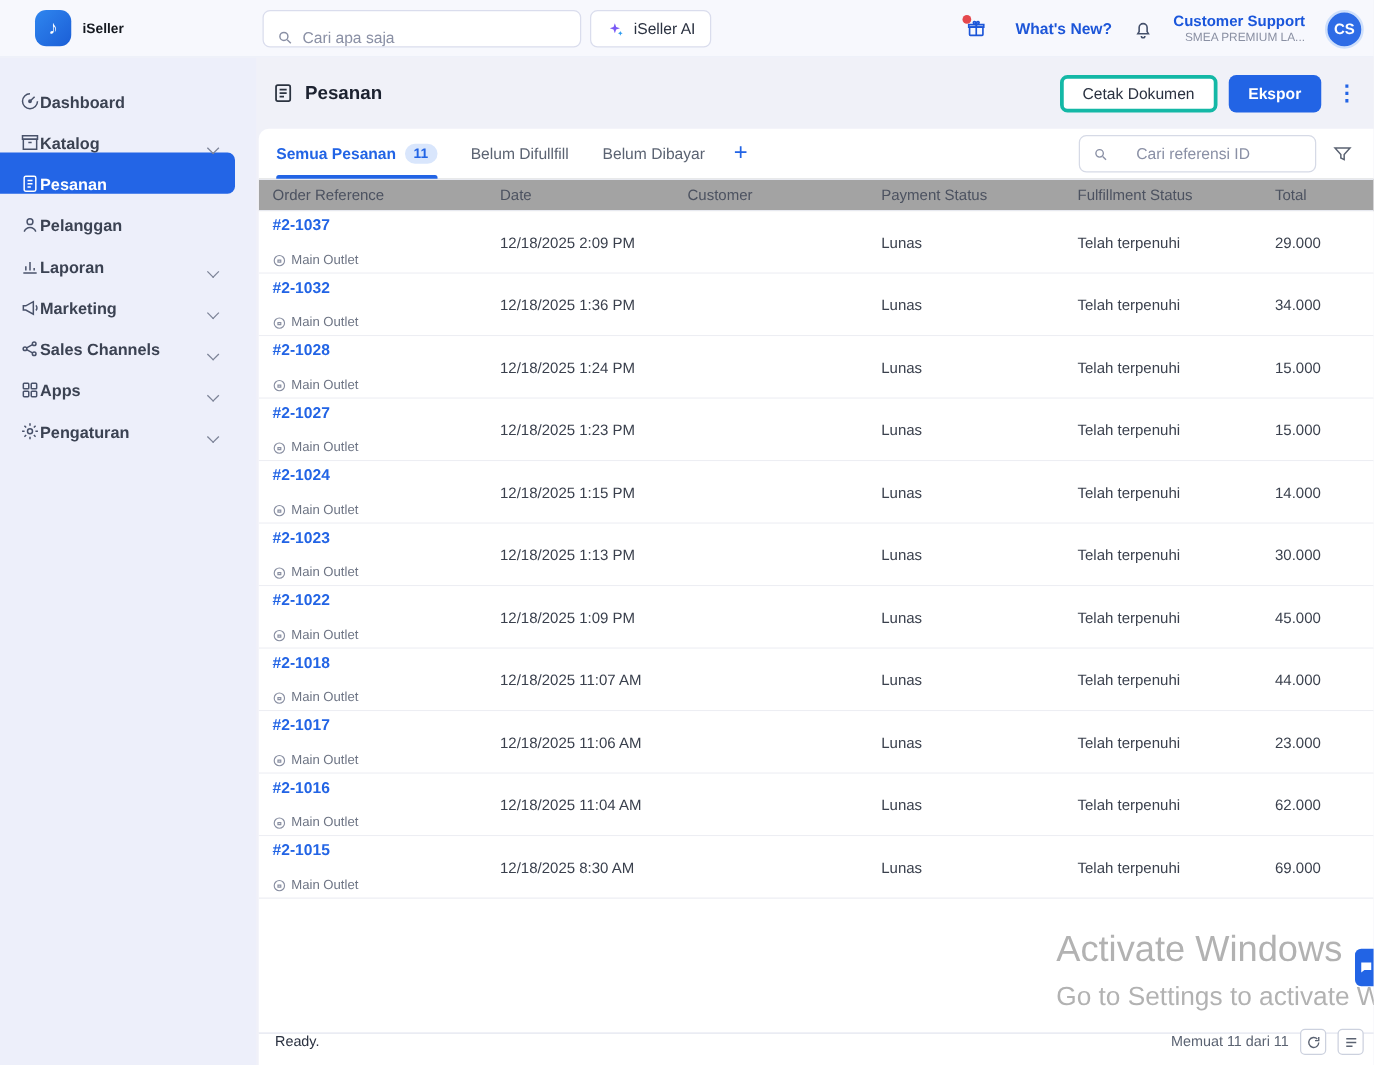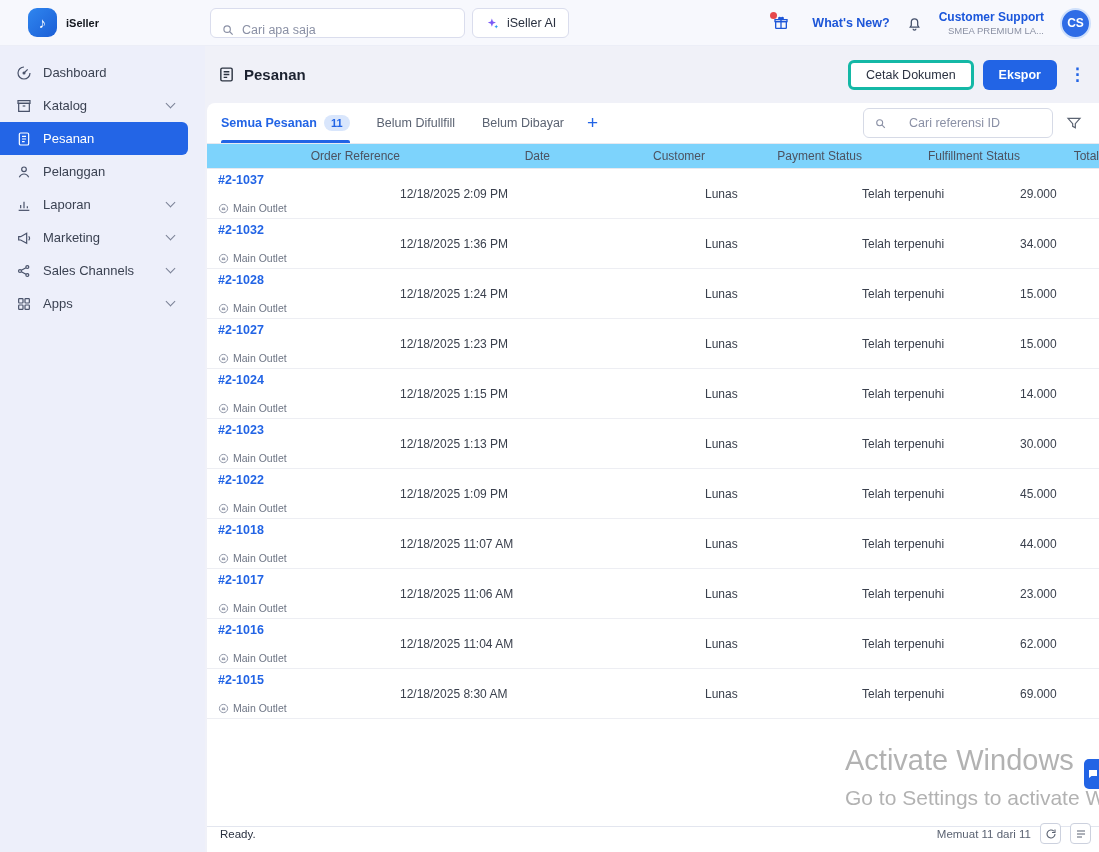--- a/index.html
+++ b/index.html
@@ -21,21 +21,21 @@
   .gift-wrap { position:relative; display:flex; }
   .gift-dot { position:absolute; left:-3px; top:-3px; width:7px; height:7px; border-radius:50%; background:#e5484d; }
   .bell-btn { display:flex; align-items:center; cursor:pointer; color:#44506b; }
   .support { text-align:right; cursor:pointer; line-height:1.25; }
   .support-title { font-size:12px; font-weight:700; color:#1a56db; }
   .support-sub { font-size:9.5px; color:#8a90a3; }
   .avatar { width:31px; height:31px; border-radius:50%; background:#2e6ce6; color:#fff; font-size:12px; font-weight:700; display:flex; align-items:center; justify-content:center; border:2px solid #cfe0fb; cursor:pointer; }
 
   
   .sidebar { position:absolute; top:46px; left:0; width:205px; bottom:0; background:#edeffa; padding-top:10px; z-index:5; }
-  .side-item { height:33px; display:flex; align-items:center; gap:11px; padding:0 14px 0 15px; font-size:13px; color:#3b4252; cursor:pointer; margin-right:17px; border-radius:0 6px 6px 0; }
+  .side-item { height:33px; display:flex; align-items:flex-end; padding:0 14px 0 15px; font-size:13px; color:#3b4252; cursor:pointer; margin-right:17px; border-radius:0 6px 6px 0;font-weight:bold; }
   .side-icon { width:17px; height:17px; display:flex; align-items:center; justify-content:center; color:#49526a; flex:0 0 17px; }
   .side-label { flex:1; white-space:nowrap; }
   .side-item.active { background:#2365e6; color:#fff; }
   .side-item.active .side-icon { color:#fff; }
   .chev { width:7px; height:7px; border-right:1.6px solid #7b8296; border-bottom:1.6px solid #7b8296; transform:rotate(45deg); margin-top:-4px; }
 
   
   .main { position:absolute; top:46px; left:205px; right:0; bottom:0; background:#f0f1f8; }
   .page-header { height:57px; display:flex; align-items:center; padding:0 10px 0 13px; gap:9px; }
   .title-icon { color:#2b3340; display:flex; }
@@ -49,21 +49,21 @@
   .tabs-row { height:40px; display:flex; align-items:center; padding:0 10px 0 14px; }
   .tab { display:flex; align-items:center; gap:7px; font-size:12.5px; color:#5b6372; margin-right:27px; height:40px; position:relative; cursor:pointer; white-space:nowrap; }
   .tab.active { color:#2264e5; font-weight:700; }
   .tab.active::after { content:""; position:absolute; left:0; right:0; bottom:0; height:3px; background:#2264e5; border-radius:2px 2px 0 0; }
   .badge { background:#d9e6fc; color:#2264e5; font-size:11px; font-weight:700; border-radius:9px; padding:2px 7px; }
   .tab-add { color:#2264e5; font-size:19px; font-weight:400; cursor:pointer; margin-left:-4px; }
   .tab-search { margin-left:auto; width:190px; height:30px; border:1px solid #d6dae6; border-radius:6px; display:flex; align-items:center; gap:22px; padding:0 10px; background:#fff; }
   .filter-btn { width:30px; height:30px; display:flex; align-items:center; justify-content:center; color:#5b6372; margin-left:6px; cursor:pointer; }
 
   .thead, .trow { display:grid; grid-template-columns:182px 150px 155px 157px 158px 1fr; padding-left:11px; align-items:center; }
-  .thead { height:26px; background:#7dd3fc; border-top:1px solid #e7e9f0; border-bottom:1px solid #e7e9f0; font-size:12px; color:#4c5260;text-align:right; }
+  .thead { height:26px; background:#a3a3a3; border-top:1px solid #e7e9f0; border-bottom:1px solid #e7e9f0; font-size:12px; color:#4c5260; }
   .trow { height:50px; border-bottom:1px solid #edeef3; font-size:12px; color:#3a404d; background:#fff; }
   .c-ref { display:flex; flex-direction:column; gap:15px; justify-content:center; }
   .ref { color:#2264e5; font-size:12.5px; font-weight:700; text-decoration:none; cursor:pointer; }
   .outlet { display:flex; align-items:center; gap:4px; font-size:10.5px; color:#6d7484; }
   .outlet-ic { display:flex; color:#8a90a3; }
 
   
   .footer { position:absolute; bottom:0; left:207px; right:0; height:26px; background:#fff; border-top:1px solid #e3e6ef; display:flex; align-items:center; padding:0 8px 12px 13px; font-size:11.5px; color:#2a3140; z-index:4; }
   .footer-right { margin-left:auto; display:flex; align-items:center; gap:9px; color:#5b6372; font-size:11.5px; }
   .icon-btn { width:21px; height:21px; border:1px solid #ccd1de; border-radius:4px; display:flex; align-items:center; justify-content:center; background:#fff; color:#5b6372; cursor:pointer; }
@@ -217,20 +217,30 @@
             <rect x="4" y="4" width="6.5" height="6.5" rx="1"></rect>
             <rect x="13.5" y="4" width="6.5" height="6.5" rx="1"></rect>
             <rect x="4" y="13.5" width="6.5" height="6.5" rx="1"></rect>
             <rect x="13.5" y="13.5" width="6.5" height="6.5" rx="1"></rect>
           </svg>
         </span>
     <span class="side-label">Apps</span>
     <span class="chev"></span>
   </div>
 
+  <div class="side-item">
+    <span class="side-icon">
+          <svg width="16" height="16" viewBox="0 0 24 24" fill="none" stroke="currentColor" stroke-width="1.8">
+            <circle cx="12" cy="12" r="3"></circle>
+            <path d="M12 2.5v3M12 18.5v3M2.5 12h3M18.5 12h3M5.3 5.3l2.1 2.1M16.6 16.6l2.1 2.1M18.7 5.3l-2.1 2.1M7.4 16.6l-2.1 2.1"></path>
+          </svg>
+        </span>
+    <span class="side-label">Pengaturan</span>
+    <span class="chev"></span>
+  </div>
 </nav>
 
   <div class="main">
     <div class="page-header">
       <span class="title-icon">
         <svg width="17" height="17" viewBox="0 0 24 24" fill="none" stroke="currentColor" stroke-width="2">
             <rect x="4" y="3" width="16" height="18" rx="2"></rect>
             <path d="M8 8h8M8 12h8M8 16h5"></path>
           </svg>
       </span>

